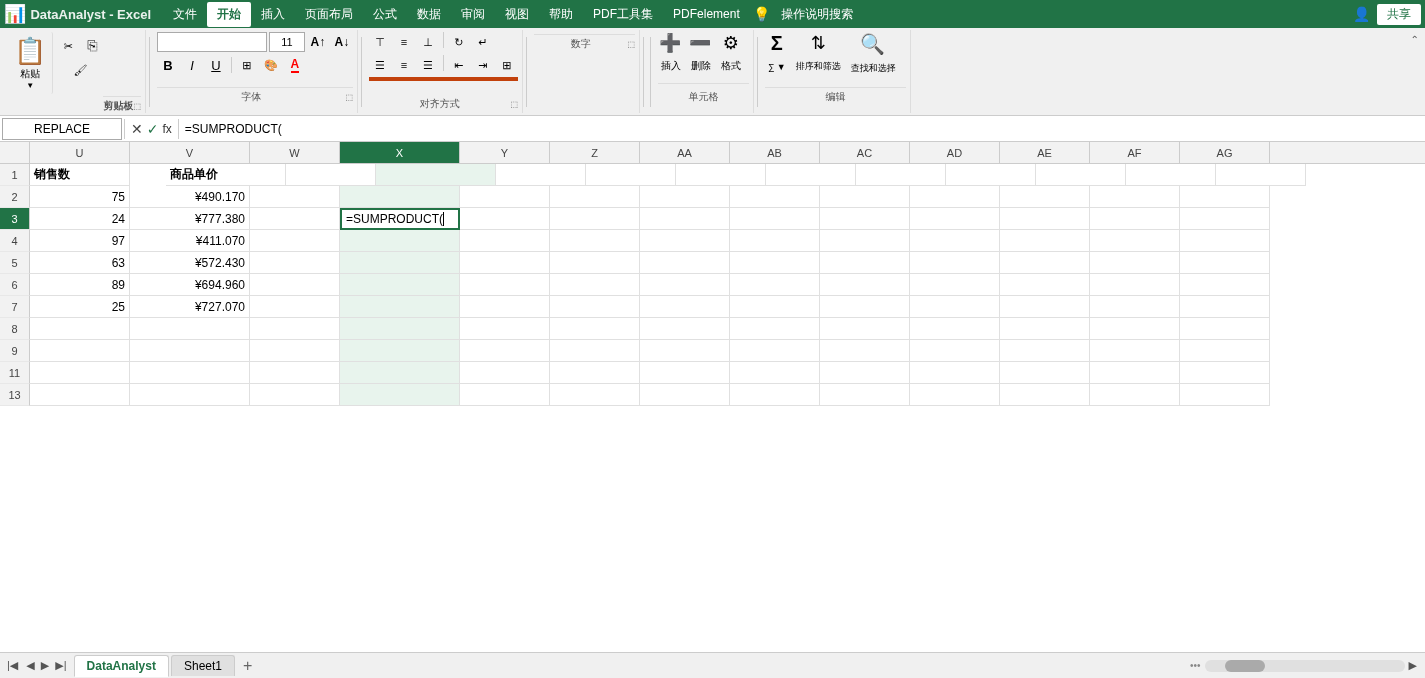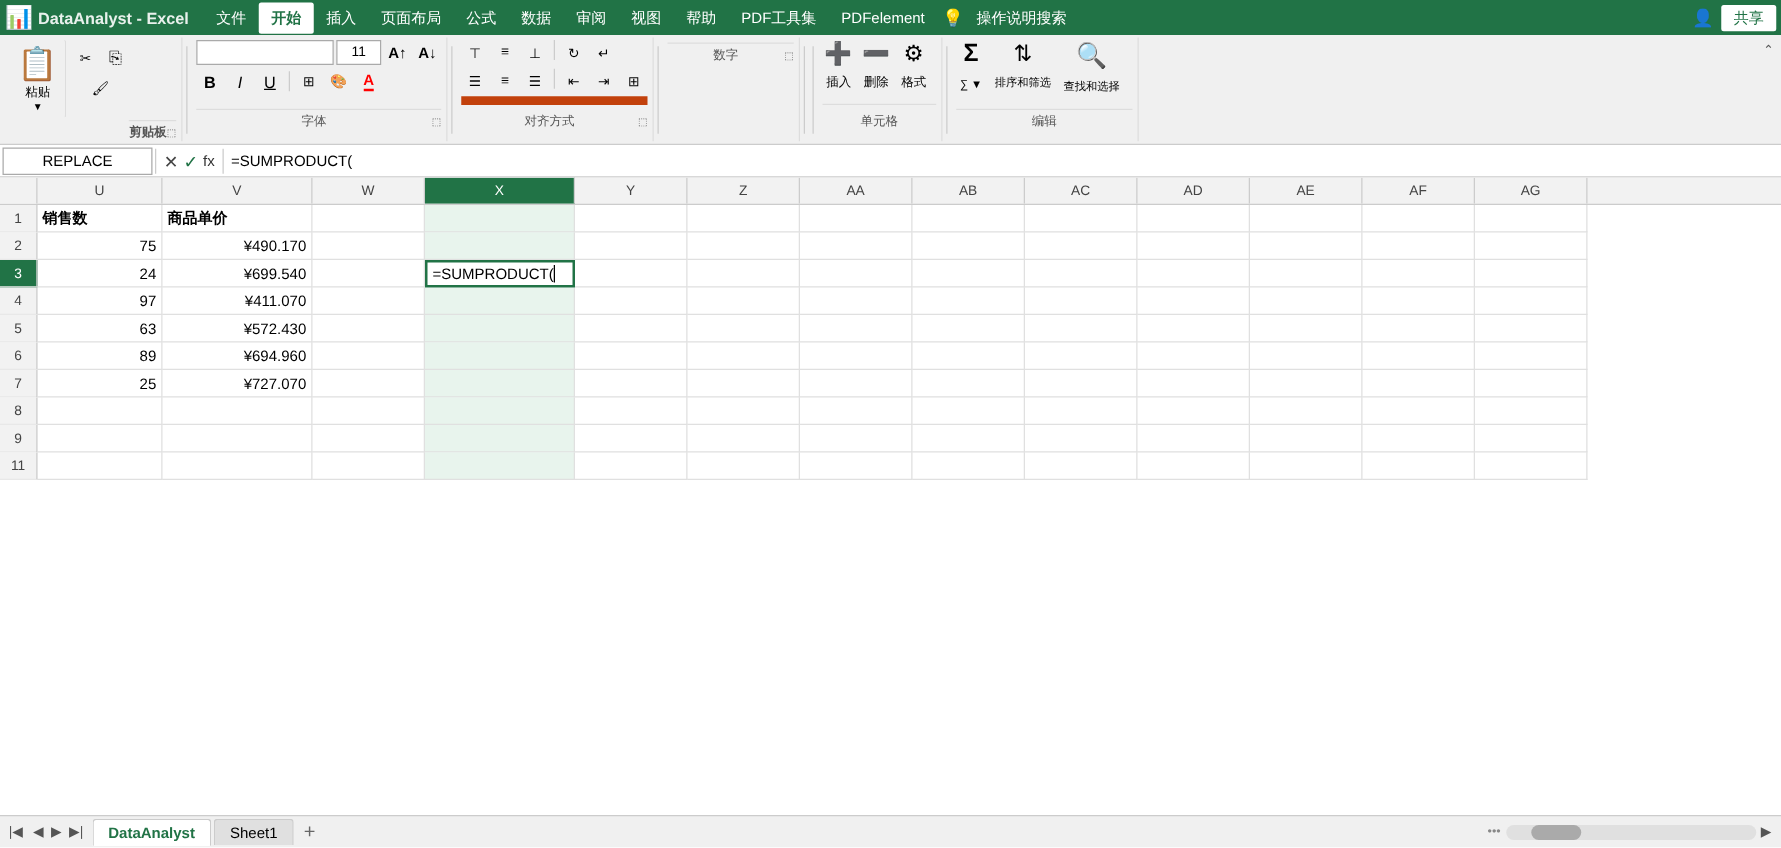--- a/index.html
+++ b/index.html
@@ -164,21 +164,21 @@
           <div style="display:flex; gap:2px;">
             <span class="small-btn">☰</span>
             <span class="small-btn">≡</span>
             <span class="small-btn">☰</span>
             <span style="width:1px; height:16px; background:#ccc; margin:0 2px;"></span>
             <span class="small-btn">⇤</span>
             <span class="small-btn">⇥</span>
             <span class="small-btn">⊞</span>
           </div>
         </div>
-        <div class="tgroup-label-row" style="border-top:7px solid #c2410c; padding-top:6px;">
+        <div class="tgroup-label-row" style="border-top:4px solid #c2410c; padding-top:16px;">
           <span style="font-size:10px; color:#555; flex:1; text-align:center;">对齐方式</span>
           <span style="font-size:8px; color:#666; cursor:pointer;">⬚</span>
         </div>
       </div>
     </div>
 
     <div class="divider-v"></div>
 
     <div class="tgroup" style="min-width:110px;">
       <div class="tgroup-content">
@@ -274,21 +274,21 @@
       <div class="col-header" style="width:90px; min-width:90px;">AE</div>
       <div class="col-header" style="width:90px; min-width:90px;">AF</div>
       <div class="col-header" style="width:90px; min-width:90px;">AG</div>
     </div>
 
     <div style="flex:1; overflow:auto; position:relative;">
 
       <div class="grid-row">
         <div class="row-num">1</div>
         <div class="cell header-cell" style="width:100px; min-width:100px;">销售数</div>
-        <div class="cell header-cell" style="width:120px; min-width:120px;">商品单价</div>
+        <div class="cell header-cell" style="width:120px; min-width:120px;margin-left:36px;">商品单价</div>
         <div class="cell" style="width:90px; min-width:90px;"></div>
         <div class="cell selected-col" style="width:120px; min-width:120px;"></div>
         <div class="cell" style="width:90px; min-width:90px;"></div>
         <div class="cell" style="width:90px; min-width:90px;"></div>
         <div class="cell" style="width:90px; min-width:90px;"></div>
         <div class="cell" style="width:90px; min-width:90px;"></div>
         <div class="cell" style="width:90px; min-width:90px;"></div>
         <div class="cell" style="width:90px; min-width:90px;"></div>
         <div class="cell" style="width:90px; min-width:90px;"></div>
         <div class="cell" style="width:90px; min-width:90px;"></div>
@@ -308,21 +308,21 @@
         <div class="cell" style="width:90px; min-width:90px;"></div>
         <div class="cell" style="width:90px; min-width:90px;"></div>
         <div class="cell" style="width:90px; min-width:90px;"></div>
         <div class="cell" style="width:90px; min-width:90px;"></div>
         <div class="cell" style="width:90px; min-width:90px;"></div>
       </div>
 
       <div class="grid-row" style="position:relative;">
         <div class="row-num active">3</div>
         <div class="cell right-align" style="width:100px; min-width:100px;">24</div>
-        <div class="cell right-align" style="width:120px; min-width:120px;">¥699.540</div>
+        <div class="cell right-align" style="width:120px; min-width:120px;">¥777.380</div>
         <div class="cell" style="width:90px; min-width:90px;"></div>
         <div class="cell cell-editing" style="width:120px; min-width:120px; border:2px solid #217346; background:#fff; z-index:10;">
           <span style="color:#000;">=SUMPRODUCT(</span>
             <span class="cursor-blink"></span>
         </div>
         <div class="cell" style="width:90px; min-width:90px;"></div>
         <div class="cell" style="width:90px; min-width:90px;"></div>
         <div class="cell" style="width:90px; min-width:90px;"></div>
         <div class="cell" style="width:90px; min-width:90px;"></div>
         <div class="cell" style="width:90px; min-width:90px;"></div>
@@ -428,20 +428,36 @@
         <div class="cell" style="width:90px; min-width:90px;"></div>
         <div class="cell" style="width:90px; min-width:90px;"></div>
         <div class="cell" style="width:90px; min-width:90px;"></div>
         <div class="cell" style="width:90px; min-width:90px;"></div>
         <div class="cell" style="width:90px; min-width:90px;"></div>
         <div class="cell" style="width:90px; min-width:90px;"></div>
         <div class="cell" style="width:90px; min-width:90px;"></div>
       </div>
       <div class="grid-row">
         <div class="row-num">11</div>
+        <div class="cell" style="width:100px; min-width:100px;"></div>
+        <div class="cell" style="width:120px; min-width:120px;"></div>
+        <div class="cell" style="width:90px; min-width:90px;"></div>
+        <div class="cell selected-col" style="width:120px; min-width:120px;"></div>
+        <div class="cell" style="width:90px; min-width:90px;"></div>
+        <div class="cell" style="width:90px; min-width:90px;"></div>
+        <div class="cell" style="width:90px; min-width:90px;"></div>
+        <div class="cell" style="width:90px; min-width:90px;"></div>
+        <div class="cell" style="width:90px; min-width:90px;"></div>
+        <div class="cell" style="width:90px; min-width:90px;"></div>
+        <div class="cell" style="width:90px; min-width:90px;"></div>
+        <div class="cell" style="width:90px; min-width:90px;"></div>
+        <div class="cell" style="width:90px; min-width:90px;"></div>
+      </div>
+      <div class="grid-row">
+        <div class="row-num">13</div>
         <div class="cell" style="width:100px; min-width:100px;"></div>
         <div class="cell" style="width:120px; min-width:120px;"></div>
         <div class="cell" style="width:90px; min-width:90px;"></div>
         <div class="cell selected-col" style="width:120px; min-width:120px;"></div>
         <div class="cell" style="width:90px; min-width:90px;"></div>
         <div class="cell" style="width:90px; min-width:90px;"></div>
         <div class="cell" style="width:90px; min-width:90px;"></div>
         <div class="cell" style="width:90px; min-width:90px;"></div>
         <div class="cell" style="width:90px; min-width:90px;"></div>
         <div class="cell" style="width:90px; min-width:90px;"></div>

